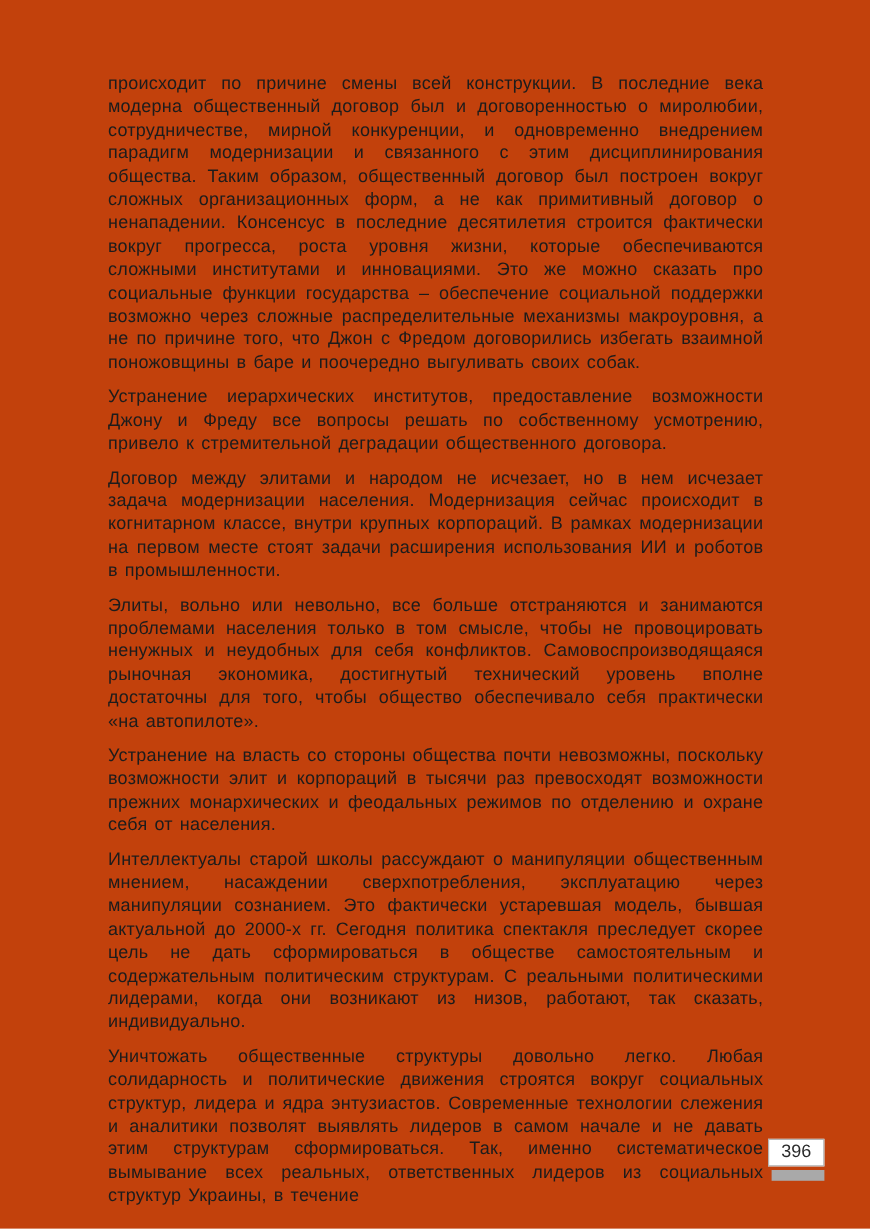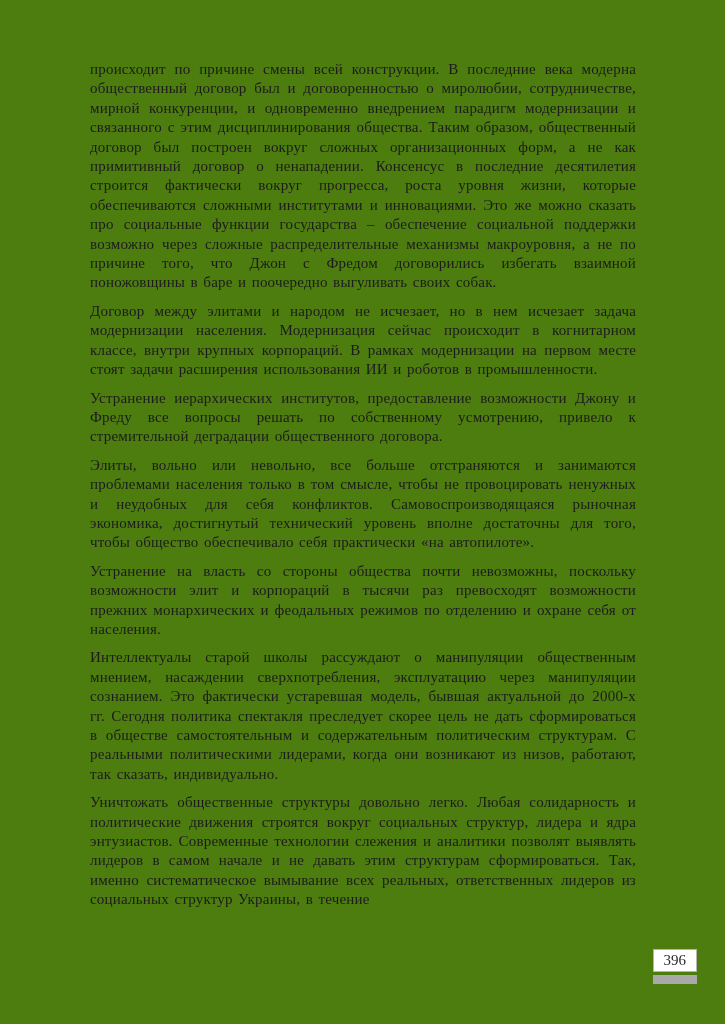--- a/index.html
+++ b/index.html
@@ -4,43 +4,43 @@
 <style>
   html, body {
     margin: 0;
     padding: 0;
     background: #ffffff;
   }
   .page {
     position: relative;
     width: 725px;
     height: 1024px;
-    background: #4d7c0f;
-    font-family: Liberation Serif, serif;
+    background: #c2410c;
+    font-family: Liberation Sans, sans-serif;
     color: #1c1c1c;
     overflow: hidden;
     box-sizing: border-box;
   }
   .text-block {
     position: absolute;
     top: 60px;
     left: 90px;
     width: 546px;
   }
   .text-block p {
     margin: 0 0 9px 0;
     font-size: 15px;
     line-height: 19.4px;
     text-align: justify;
     letter-spacing: 0.2px;
     word-spacing: 1.5px;
   }
   .footer {
     position: absolute;
-    right: 28px;
+    right: 38px;
     bottom: 40px;
     display: flex;
     flex-direction: column;
     align-items: flex-end;
   }
   .page-number-box {
     border: 1px solid #b5b5b5;
     padding: 1px 10px 2px 10px;
     font-size: 15px;
     color: #2a2a2a;
@@ -54,22 +54,22 @@
     background: #a9a9a9;
   }
 </style>
 </head>
 <body>
 
 <div class="page">
 
   <main class="text-block">
     <p>происходит по причине смены всей конструкции. В последние века модерна общественный договор был и договоренностью о миролюбии, сотрудничестве, мирной конкуренции, и одновременно внедрением парадигм модернизации и связанного с этим дисциплинирования общества. Таким образом, общественный договор был построен вокруг сложных организационных форм, а не как примитивный договор о ненападении. Консенсус в последние десятилетия строится фактически вокруг прогресса, роста уровня жизни, которые обеспечиваются сложными институтами и инновациями. Это же можно сказать про социальные функции государства – обеспечение социальной поддержки возможно через сложные распределительные механизмы макроуровня, а не по причине того, что Джон с Фредом договорились избегать взаимной поножовщины в баре и поочередно выгуливать своих собак.</p>
+    <p>Устранение иерархических институтов, предоставление возможности Джону и Фреду все вопросы решать по собственному усмотрению, привело к стремительной деградации общественного договора.</p>
     <p>Договор между элитами и народом не исчезает, но в нем исчезает задача модернизации населения. Модернизация сейчас происходит в когнитарном классе, внутри крупных корпораций. В рамках модернизации на первом месте стоят задачи расширения использования ИИ и роботов в промышленности.</p>
-    <p>Устранение иерархических институтов, предоставление возможности Джону и Фреду все вопросы решать по собственному усмотрению, привело к стремительной деградации общественного договора.</p>
     <p>Элиты, вольно или невольно, все больше отстраняются и занимаются проблемами населения только в том смысле, чтобы не провоцировать ненужных и неудобных для себя конфликтов. Самовоспроизводящаяся рыночная экономика, достигнутый технический уровень вполне достаточны для того, чтобы общество обеспечивало себя практически «на автопилоте».</p>
     <p>Устранение на власть со стороны общества почти невозможны, поскольку возможности элит и корпораций в тысячи раз превосходят возможности прежних монархических и феодальных режимов по отделению и охране себя от населения.</p>
     <p>Интеллектуалы старой школы рассуждают о манипуляции общественным мнением, насаждении сверхпотребления, эксплуатацию через манипуляции сознанием. Это фактически устаревшая модель, бывшая актуальной до 2000-х гг. Сегодня политика спектакля преследует скорее цель не дать сформироваться в обществе самостоятельным и содержательным политическим структурам. С реальными политическими лидерами, когда они возникают из низов, работают, так сказать, индивидуально.</p>
     <p>Уничтожать общественные структуры довольно легко. Любая солидарность и политические движения строятся вокруг социальных структур, лидера и ядра энтузиастов. Современные технологии слежения и аналитики позволят выявлять лидеров в самом начале и не давать этим структурам сформироваться. Так, именно систематическое вымывание всех реальных, ответственных лидеров из социальных структур Украины, в течение</p>
   </main>
 
   <footer class="footer">
     <div class="page-number-box">396</div>
     <div class="footer-bar"></div>
   </footer>

